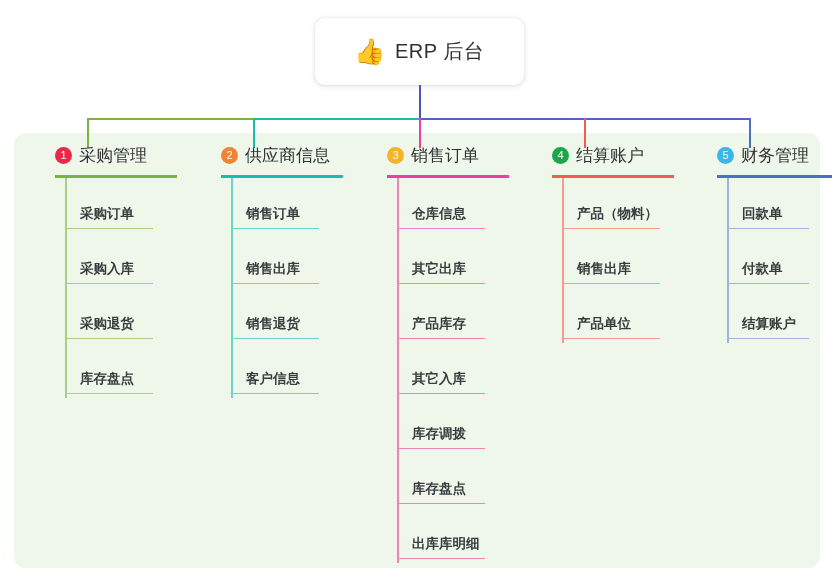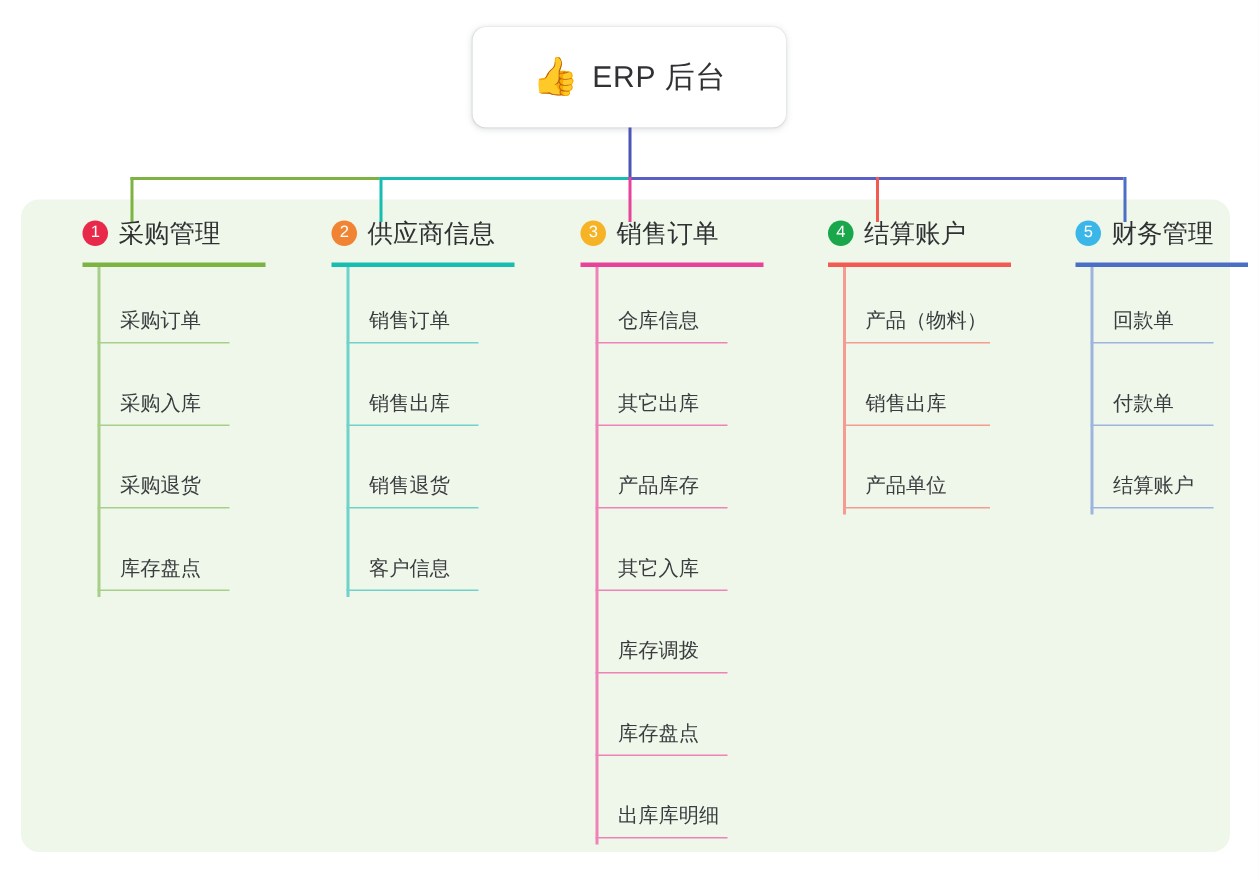--- a/index.html
+++ b/index.html
@@ -53,20 +53,21 @@
   }
   .col-title { font-size: 17px; color: #2f3133; white-space: nowrap; }
   .col-rule { height: 3px; margin-top: 7px; }
 
   
   .leaves { position: relative; margin-top: 0; }
   .spine { position: absolute; left: 33px; top: 0; width: 2px; }
   .leaf {
     position: relative;
     height: 55px;
+    font-weight: bold;
   }
   .leaf-text {
     position: absolute; left: 48px; bottom: 10px;
     font-size: 13.5px; color: #3a3d40; white-space: nowrap;
   }
   .leaf-rule {
     position: absolute; left: 33px; bottom: 4px; height: 1.5px;
   }
 </style>
 </head>

